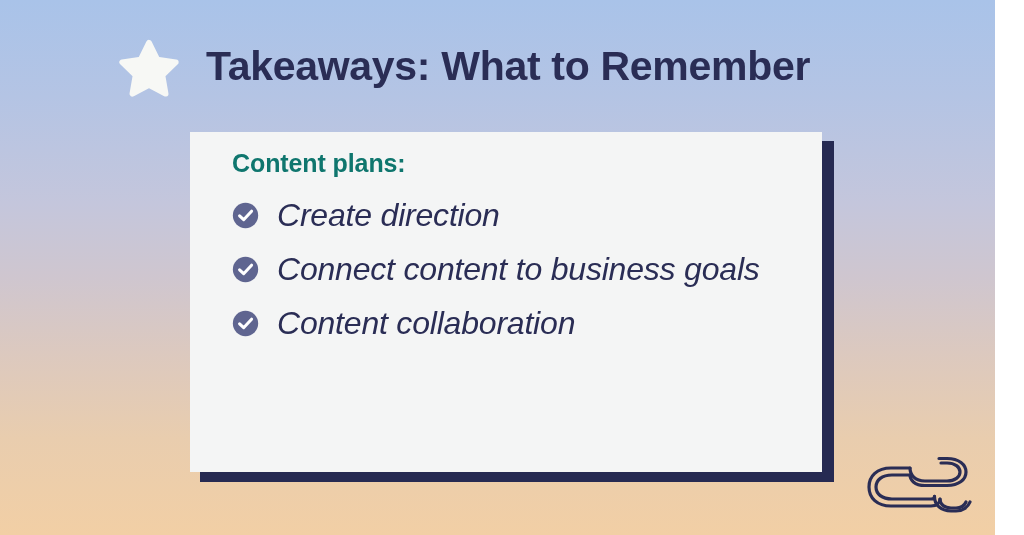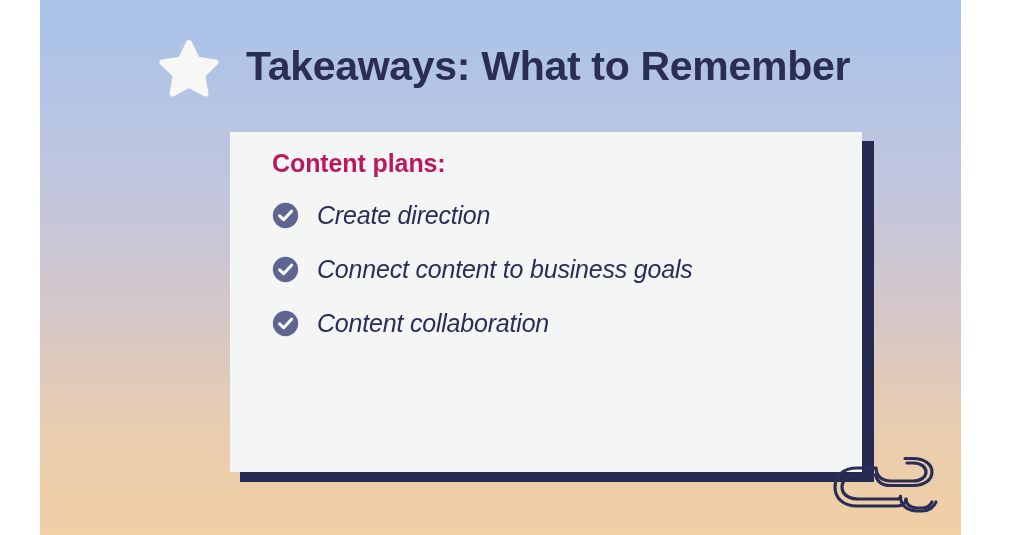--- a/index.html
+++ b/index.html
@@ -9,32 +9,31 @@
   body {
     width: 1024px;
     height: 535px;
     overflow: hidden;
     font-family: "Liberation Sans", sans-serif;
     background: #ffffff;
   }
 
   #slide {
     position: relative;
-    width: 921px;
+    width: 995px;
     height: 535px;
     background: linear-gradient(180deg,
         #a9c3e9 0%,
         #b4c4e4 18%,
         #c4c6dc 38%,
         #cfc6cf 52%,
         #dcc9bf 66%,
         #e9cdae 82%,
         #f2cfa5 100%);
     overflow: hidden;
-    margin-left: 40px;
   }
 
   
   #header {
     position: absolute;
     left: 0;
     top: 0;
     width: 1024px;
     height: 132px;
     display: flex;
@@ -86,21 +85,21 @@
     width: 632px;
     height: 340px;
     background: #f4f5f5;
     box-sizing: border-box;
     padding: 19px 0 0 42px;
   }
 
   #card-heading {
     font-size: 25px;
     font-weight: bold;
-    color: #be185d;
+    color: #0f766e;
     line-height: 1;
     margin: 0 0 12px 0;
     letter-spacing: -0.1px;
   }
 
   #checklist {
     list-style: none;
     margin: 0;
     padding: 0;
   }
@@ -113,21 +112,21 @@
 
   .check-icon {
     width: 27px;
     height: 27px;
     flex: 0 0 auto;
     display: block;
   }
 
   .check-label {
     margin-left: 18px;
-    font-size: 25px;
+    font-size: 32px;
     font-style: italic;
     color: #2a2d55;
     white-space: nowrap;
     line-height: 1;
     letter-spacing: -0.2px;
   }
 
   
   #logo {
     position: absolute;

